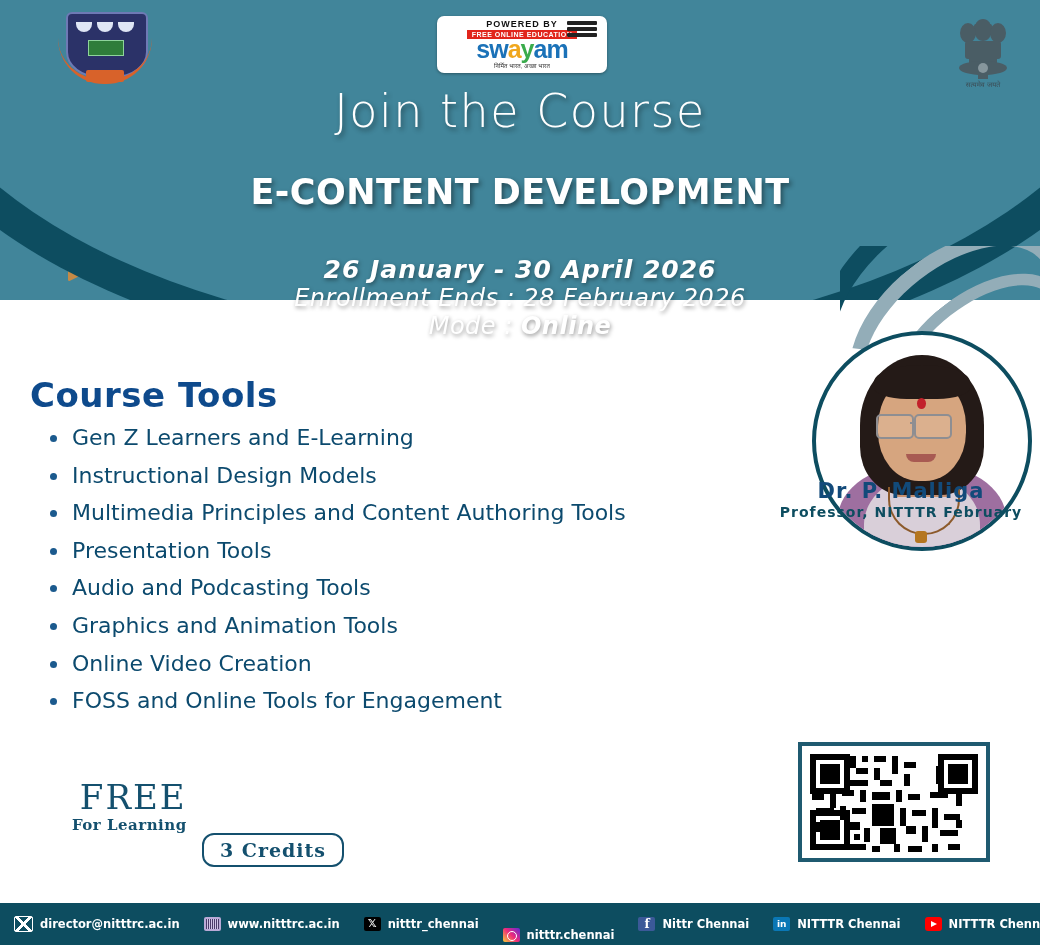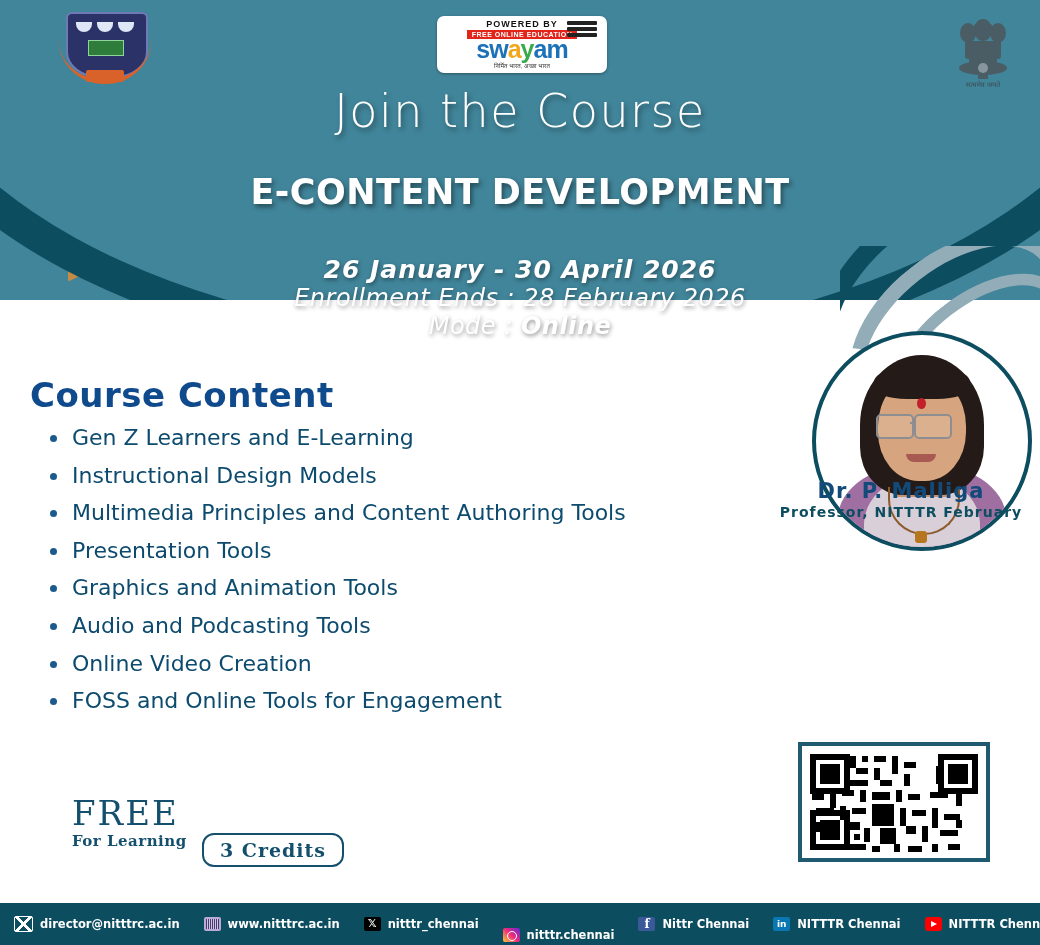--- a/index.html
+++ b/index.html
@@ -113,21 +113,21 @@
   
   .cl-head{position:absolute;left:30px;top:375px;font:bold 34px "DejaVu Sans",sans-serif;
      color:#0e4a8c;letter-spacing:.5px;}
   .cl-list{position:absolute;left:42px;top:424px;width:640px;margin:0;padding:0;list-style:none;}
   .cl-list li{position:relative;padding-left:30px;margin:0 0 9px 0;
      font:400 22px "DejaVu Sans",sans-serif;color:#0c4a6e;line-height:1.3;}
   .cl-list li:before{content:"";position:absolute;left:8px;top:11px;width:7px;height:7px;
      background:#1b5a8e;border-radius:50%;}
 
   
-  .free{position:absolute;left:72px;top:796px;text-align:left;}
+  .free{position:absolute;left:72px;top:780px;text-align:right;}
   .free .f1{font:400 34px "DejaVu Serif",serif;color:#14506e;letter-spacing:2px;line-height:1;}
   .free .f2{font:bold 15px "DejaVu Serif",serif;color:#14506e;letter-spacing:.5px;margin-top:2px;}
   .credits{position:absolute;left:202px;top:833px;border:2px solid #14506e;border-radius:12px;
      padding:4px 16px;font:bold 19px "DejaVu Serif",serif;color:#14506e;letter-spacing:1px;}
 
   
   .qr-box{position:absolute;left:798px;top:742px;width:192px;height:120px;background:#ffffff;
      border:4px solid #1f5a70;padding:6px;box-sizing:border-box;}
   .qr{width:100%;height:100%;background:#fff;position:relative;overflow:hidden;}
   .qm{position:absolute;background:#000;}
@@ -302,28 +302,28 @@
         <div class="ph-gl r"></div>
         <div class="ph-glbr"></div>
       <div class="ph-mouth"></div>
       <div class="ph-chain"></div>
       <div class="ph-pend"></div>
     </div>
   </div>
   <div class="coord-name">Dr. P. Malliga</div>
   <div class="coord-role">Professor, NITTTR February</div>
 
-  <div class="cl-head">Course Content</div>
+  <div class="cl-head">Course Tools</div>
   <ul class="cl-list">
     <li>Gen Z Learners and E-Learning</li>
     <li>Instructional Design Models</li>
     <li>Multimedia Principles and  Content Authoring Tools</li>
     <li>Presentation Tools</li>
+    <li>Audio and Podcasting Tools</li>
     <li>Graphics and Animation Tools</li>
-    <li>Audio and Podcasting Tools</li>
     <li>Online Video Creation</li>
     <li>FOSS and Online Tools for Engagement</li>
   </ul>
 
   <div class="free">
     <div class="f1">FREE</div>
     <div class="f2">For Learning</div>
   </div>
   <div class="credits">3 Credits</div>
 

